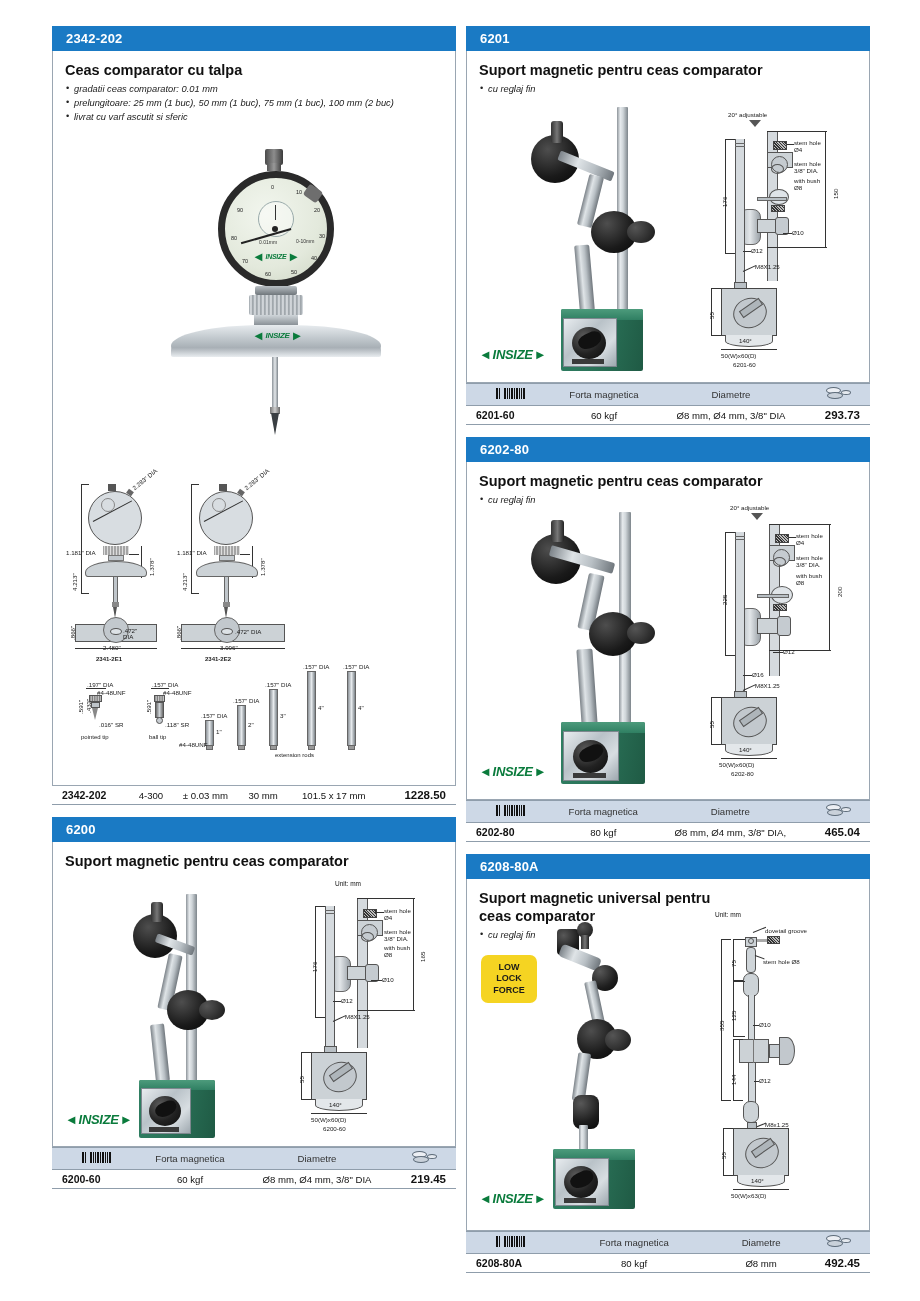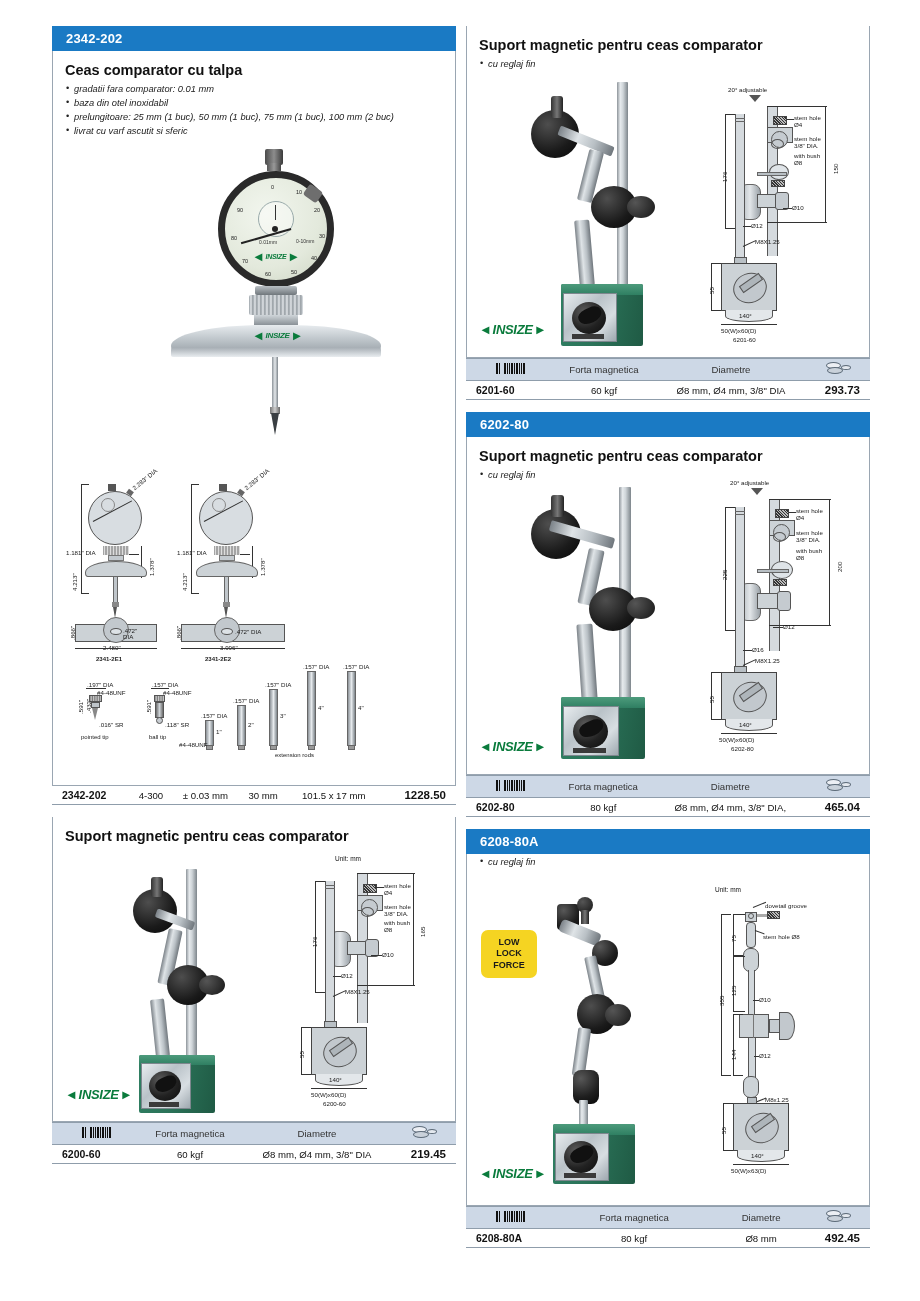--- a/index.html
+++ b/index.html
@@ -170,22 +170,21 @@
 
 <div class="page">
 
   <div class="col col-left">
 
     <div class="panel">
       <div class="panel-head">2342-202</div>
       <div class="panel-box" style="height:735px;">
         <div class="panel-title">Ceas comparator cu talpa</div>
         <div class="bullets">
-          <div class="bullet">gradatii fara comparator: 0.01 mm</div>
-          <div class="bullet">baza din otel inoxidabil</div>
+          <div class="bullet">gradatii ceas comparator: 0.01 mm</div>
           <div class="bullet">prelungitoare: 25 mm (1 buc), 50 mm (1 buc), 75 mm (1 buc), 100 mm (2 buc)</div>
           <div class="bullet">livrat cu varf ascutit si sferic</div>
         </div>
 
         <div class="dialphoto" style="left:0;top:92px;width:404px;height:330px;">
 
           <div style="position:absolute;left:212px;top:6px;width:18px;height:16px;background:linear-gradient(90deg,#4a4a4a,#8d8d8d,#3a3a3a);border-radius:2px;"></div>
           <div style="position:absolute;left:214px;top:20px;width:14px;height:8px;background:linear-gradient(90deg,#555,#999,#444);"></div>
 
           <div class="dialface" style="left:165px;top:28px;width:116px;height:116px;"></div>
@@ -358,20 +357,21 @@
           <td>± 0.03 mm</td>
           <td>30 mm</td>
           <td>101.5 x 17 mm</td>
           <td class="price">1228.50</td>
         </tr>
       </tbody>
         </table>
     </div>
 
     <div class="panel">
+      <div class="panel-head">6200</div>
       <div class="panel-box" style="height:305px;">
         <div class="panel-title">Suport magnetic pentru ceas comparator</div>
 
         <div class="photo" style="left:28px;top:42px;width:200px;height:245px;">
           <div class="rod" style="left:105px;top:10px;width:11px;height:188px;"></div>
           <div class="blackpart" style="left:52px;top:30px;width:44px;height:44px;border-radius:50%;
                background:radial-gradient(circle at 35% 30%,#4e4e4e,#1a1a1a 60%,#070707);"></div>
           <div style="position:absolute;left:70px;top:18px;width:12px;height:20px;background:linear-gradient(90deg,#333,#777,#222);border-radius:3px;"></div>
           <div class="armseg" style="left:74px;top:56px;width:40px;height:9px;transform:rotate(20deg);"></div>
           <div class="armseg" style="left:82px;top:70px;width:14px;height:56px;transform:rotate(12deg);"></div>
@@ -482,20 +482,21 @@
           <td class="price">219.45</td>
         </tr>
       </tbody>
         </table>
     </div>
   </div>
 
   <div class="col col-right">
 
     <div class="panel">
+      <div class="panel-head">6201</div>
       <div class="panel-box" style="height:332px;">
         <div class="panel-title">Suport magnetic pentru ceas comparator</div>
         <div class="bullets">
           <div class="bullet">cu reglaj fin</div>
         </div>
 
         <div class="photo" style="left:28px;top:48px;width:215px;height:270px;">
           <div class="rod" style="left:122px;top:8px;width:11px;height:206px;"></div>
           <div class="blackpart" style="left:36px;top:36px;width:48px;height:48px;border-radius:50%;
                background:radial-gradient(circle at 35% 30%,#4e4e4e,#1a1a1a 60%,#070707);"></div>
@@ -727,20 +728,21 @@
           <td>Ø8 mm, Ø4 mm, 3/8" DIA,</td>
           <td class="price">465.04</td>
         </tr>
       </tbody>
         </table>
     </div>
 
     <div class="panel">
       <div class="panel-head">6208-80A</div>
       <div class="panel-box" style="height:352px;">
+        <div class="panel-title" style="padding-right:150px;">Suport magnetic universal pentru ceas comparator</div>
         <div class="bullets">
           <div class="bullet">cu reglaj fin</div>
         </div>
 
         <div class="lowlock" style="left:14px;top:76px;">LOW LOCK FORCE</div>
 
         <div class="photo" style="left:70px;top:40px;width:180px;height:295px;">
           <div class="blackpart" style="left:20px;top:10px;width:22px;height:26px;border-radius:4px;"></div>
           <div style="position:absolute;left:40px;top:3px;width:16px;height:16px;border-radius:50%;background:radial-gradient(circle at 35% 30%,#555,#141414);"></div>
           <div style="position:absolute;left:44px;top:16px;width:8px;height:14px;background:linear-gradient(90deg,#333,#777,#222);"></div>

